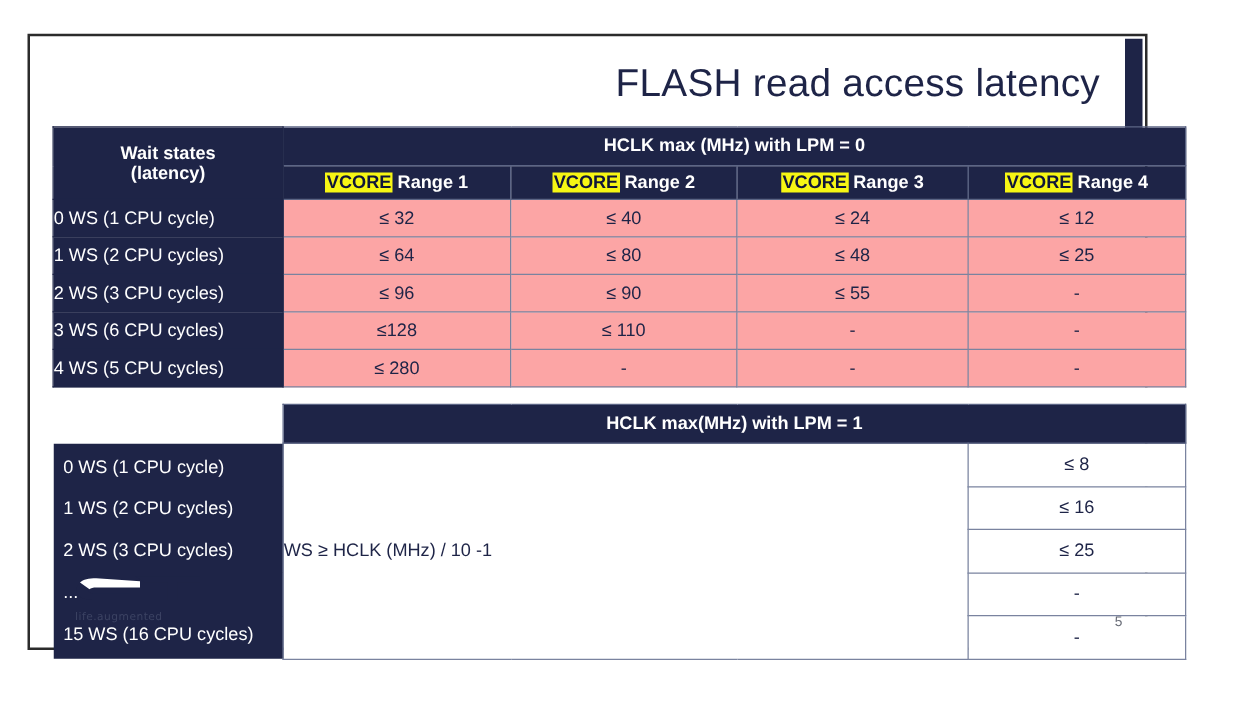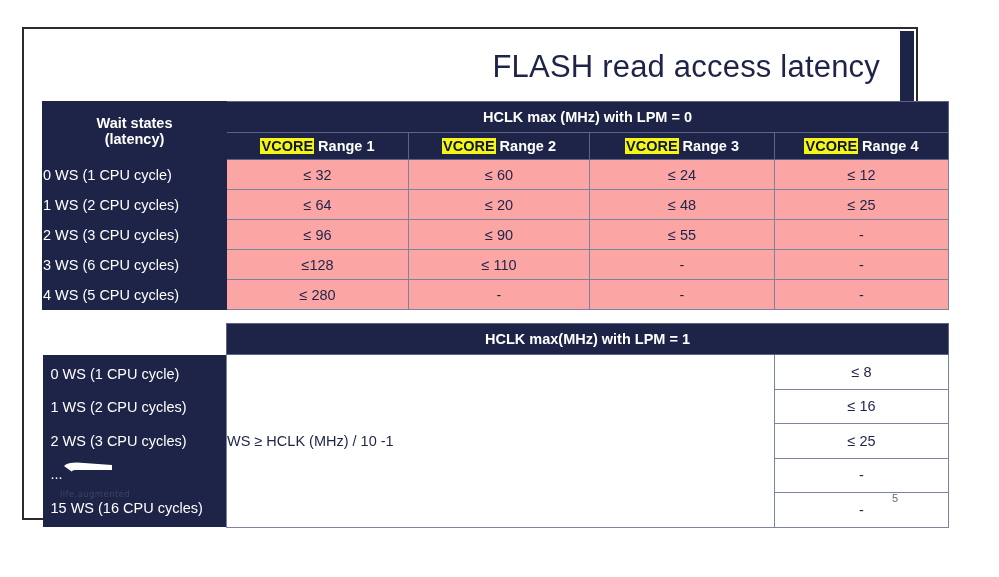--- a/index.html
+++ b/index.html
@@ -214,28 +214,28 @@
         <tr>
           <td class="hdr"><span class="vcore">VCORE</span><span> Range 1</span></td>
           <td class="hdr"><span class="vcore">VCORE</span><span> Range 2</span></td>
           <td class="hdr"><span class="vcore">VCORE</span><span> Range 3</span></td>
           <td class="hdr"><span class="vcore">VCORE</span><span> Range 4</span></td>
         </tr>
 
         <tr>
           <td class="rowlabel">0 WS (1 CPU cycle)</td>
           <td class="val">≤ 32</td>
-          <td class="val">≤ 60</td>
+          <td class="val">≤ 40</td>
           <td class="val">≤ 24</td>
           <td class="val">≤ 12</td>
         </tr>
         <tr>
           <td class="rowlabel">1 WS (2 CPU cycles)</td>
           <td class="val">≤ 64</td>
-          <td class="val">≤ 20</td>
+          <td class="val">≤ 80</td>
           <td class="val">≤ 48</td>
           <td class="val">≤ 25</td>
         </tr>
         <tr>
           <td class="rowlabel">2 WS (3 CPU cycles)</td>
           <td class="val">≤ 96</td>
           <td class="val">≤ 90</td>
           <td class="val">≤ 55</td>
           <td class="val">-</td>
         </tr>

